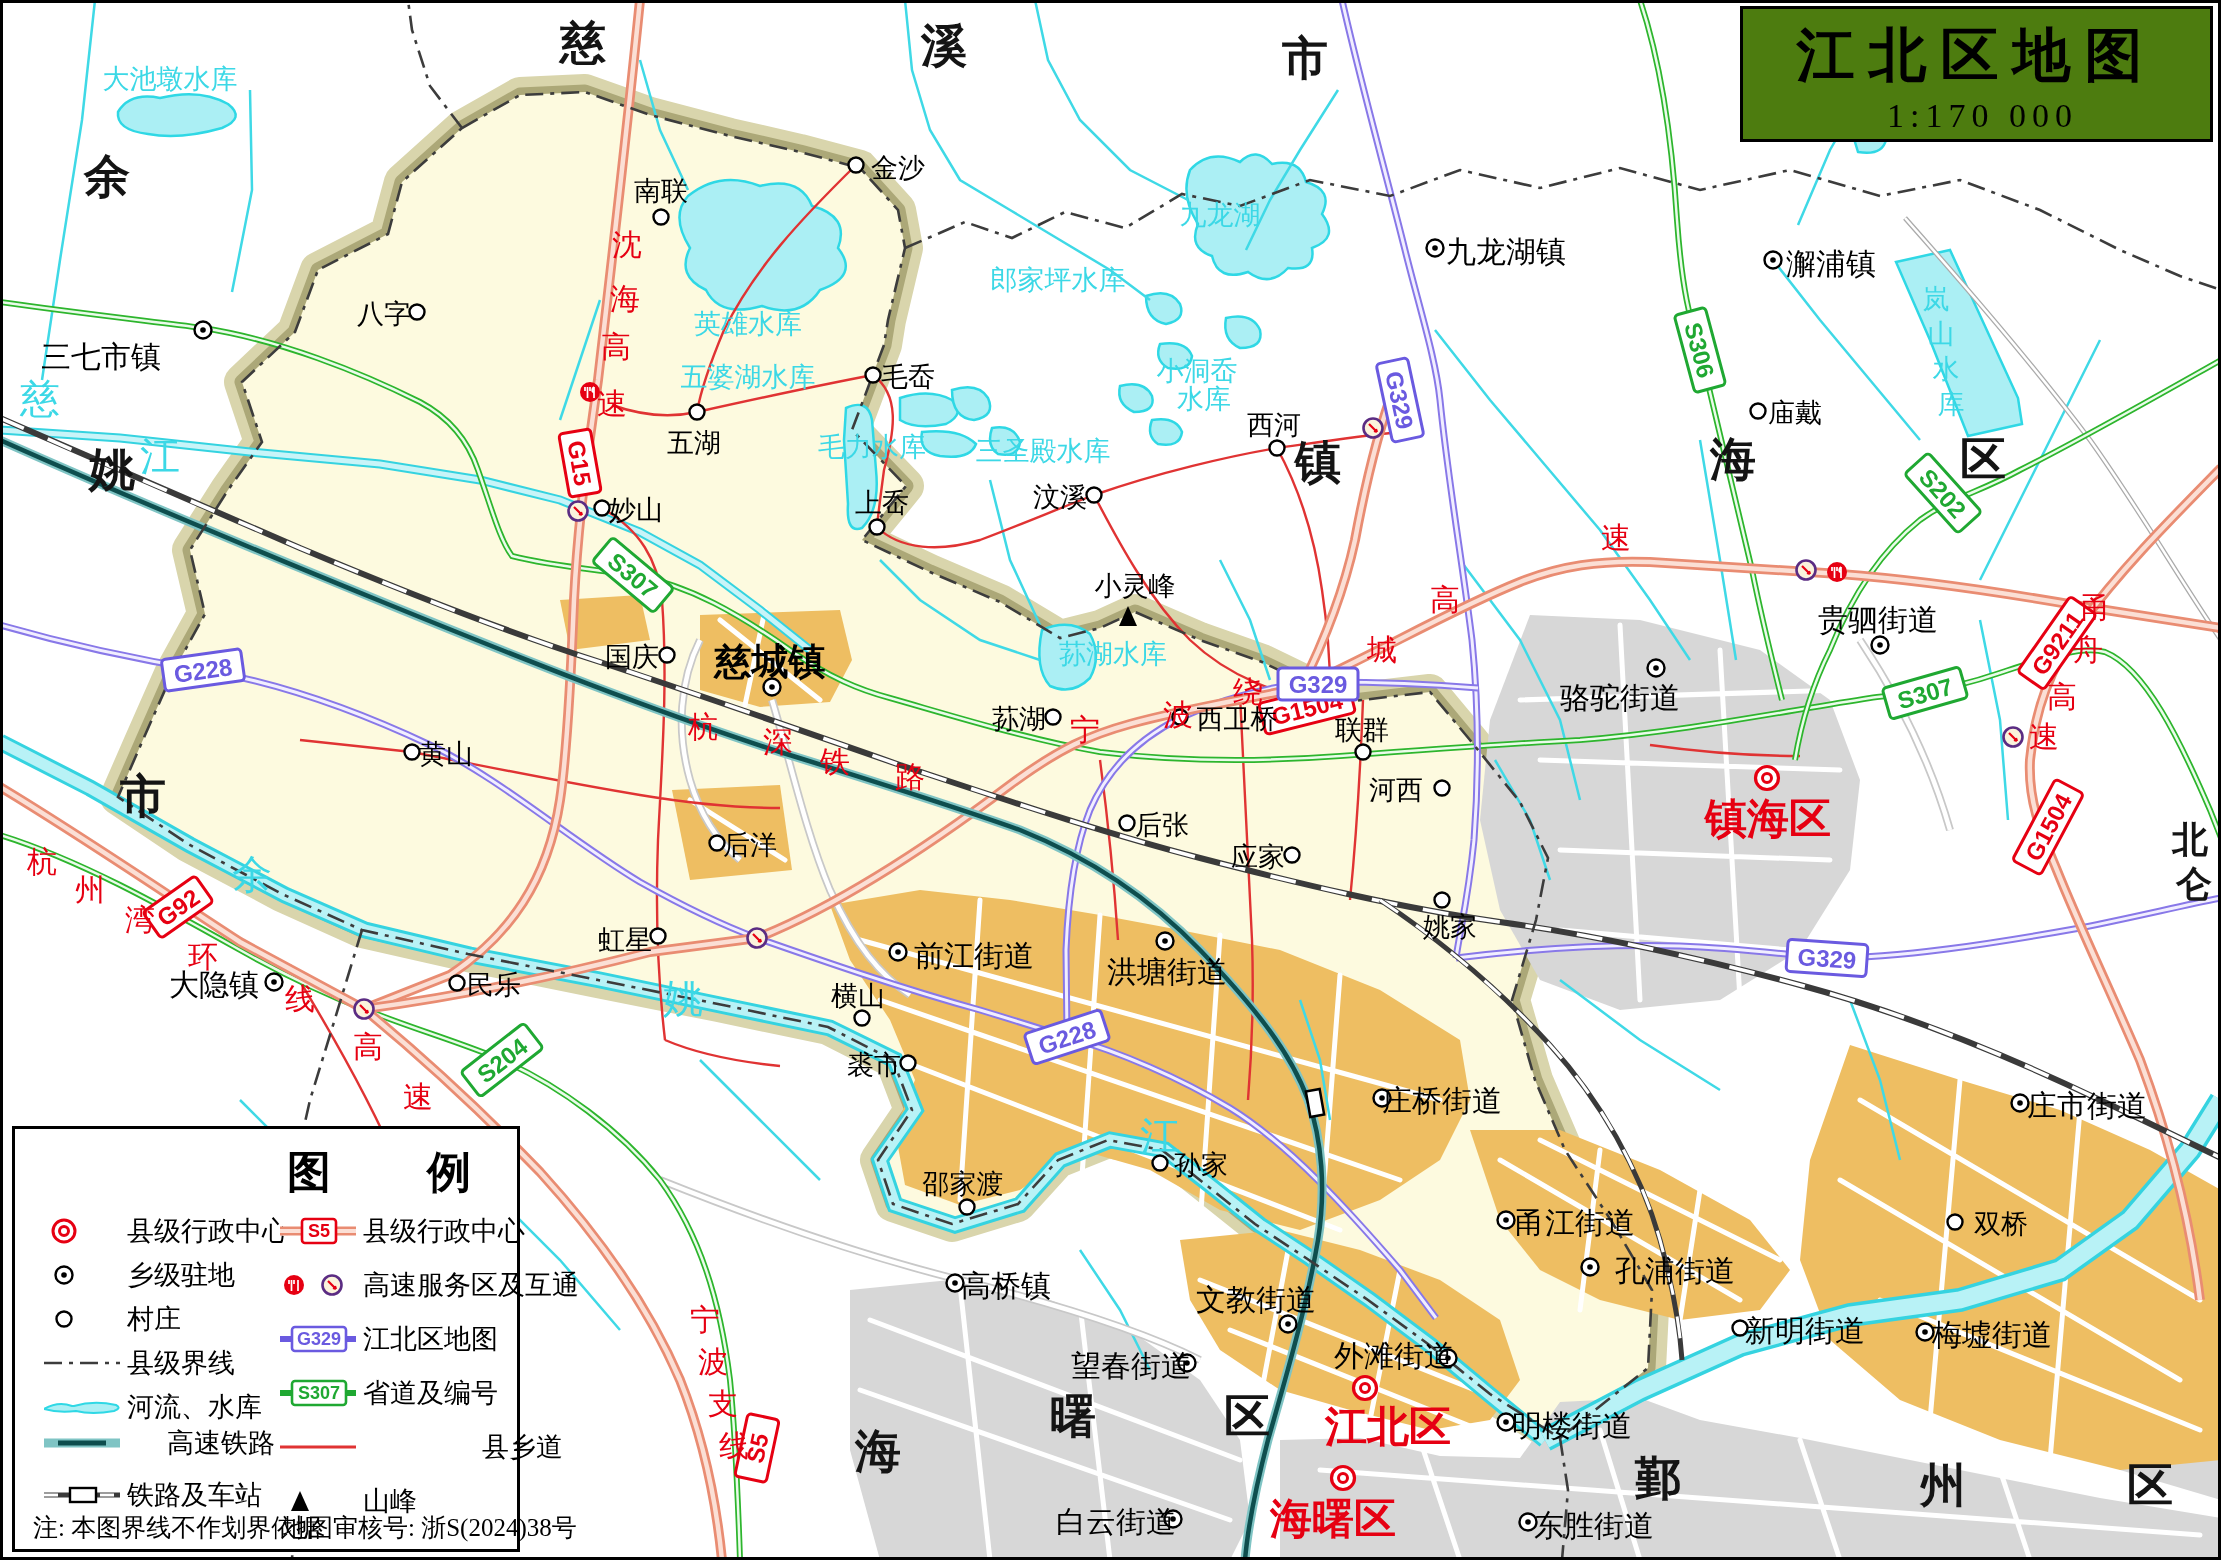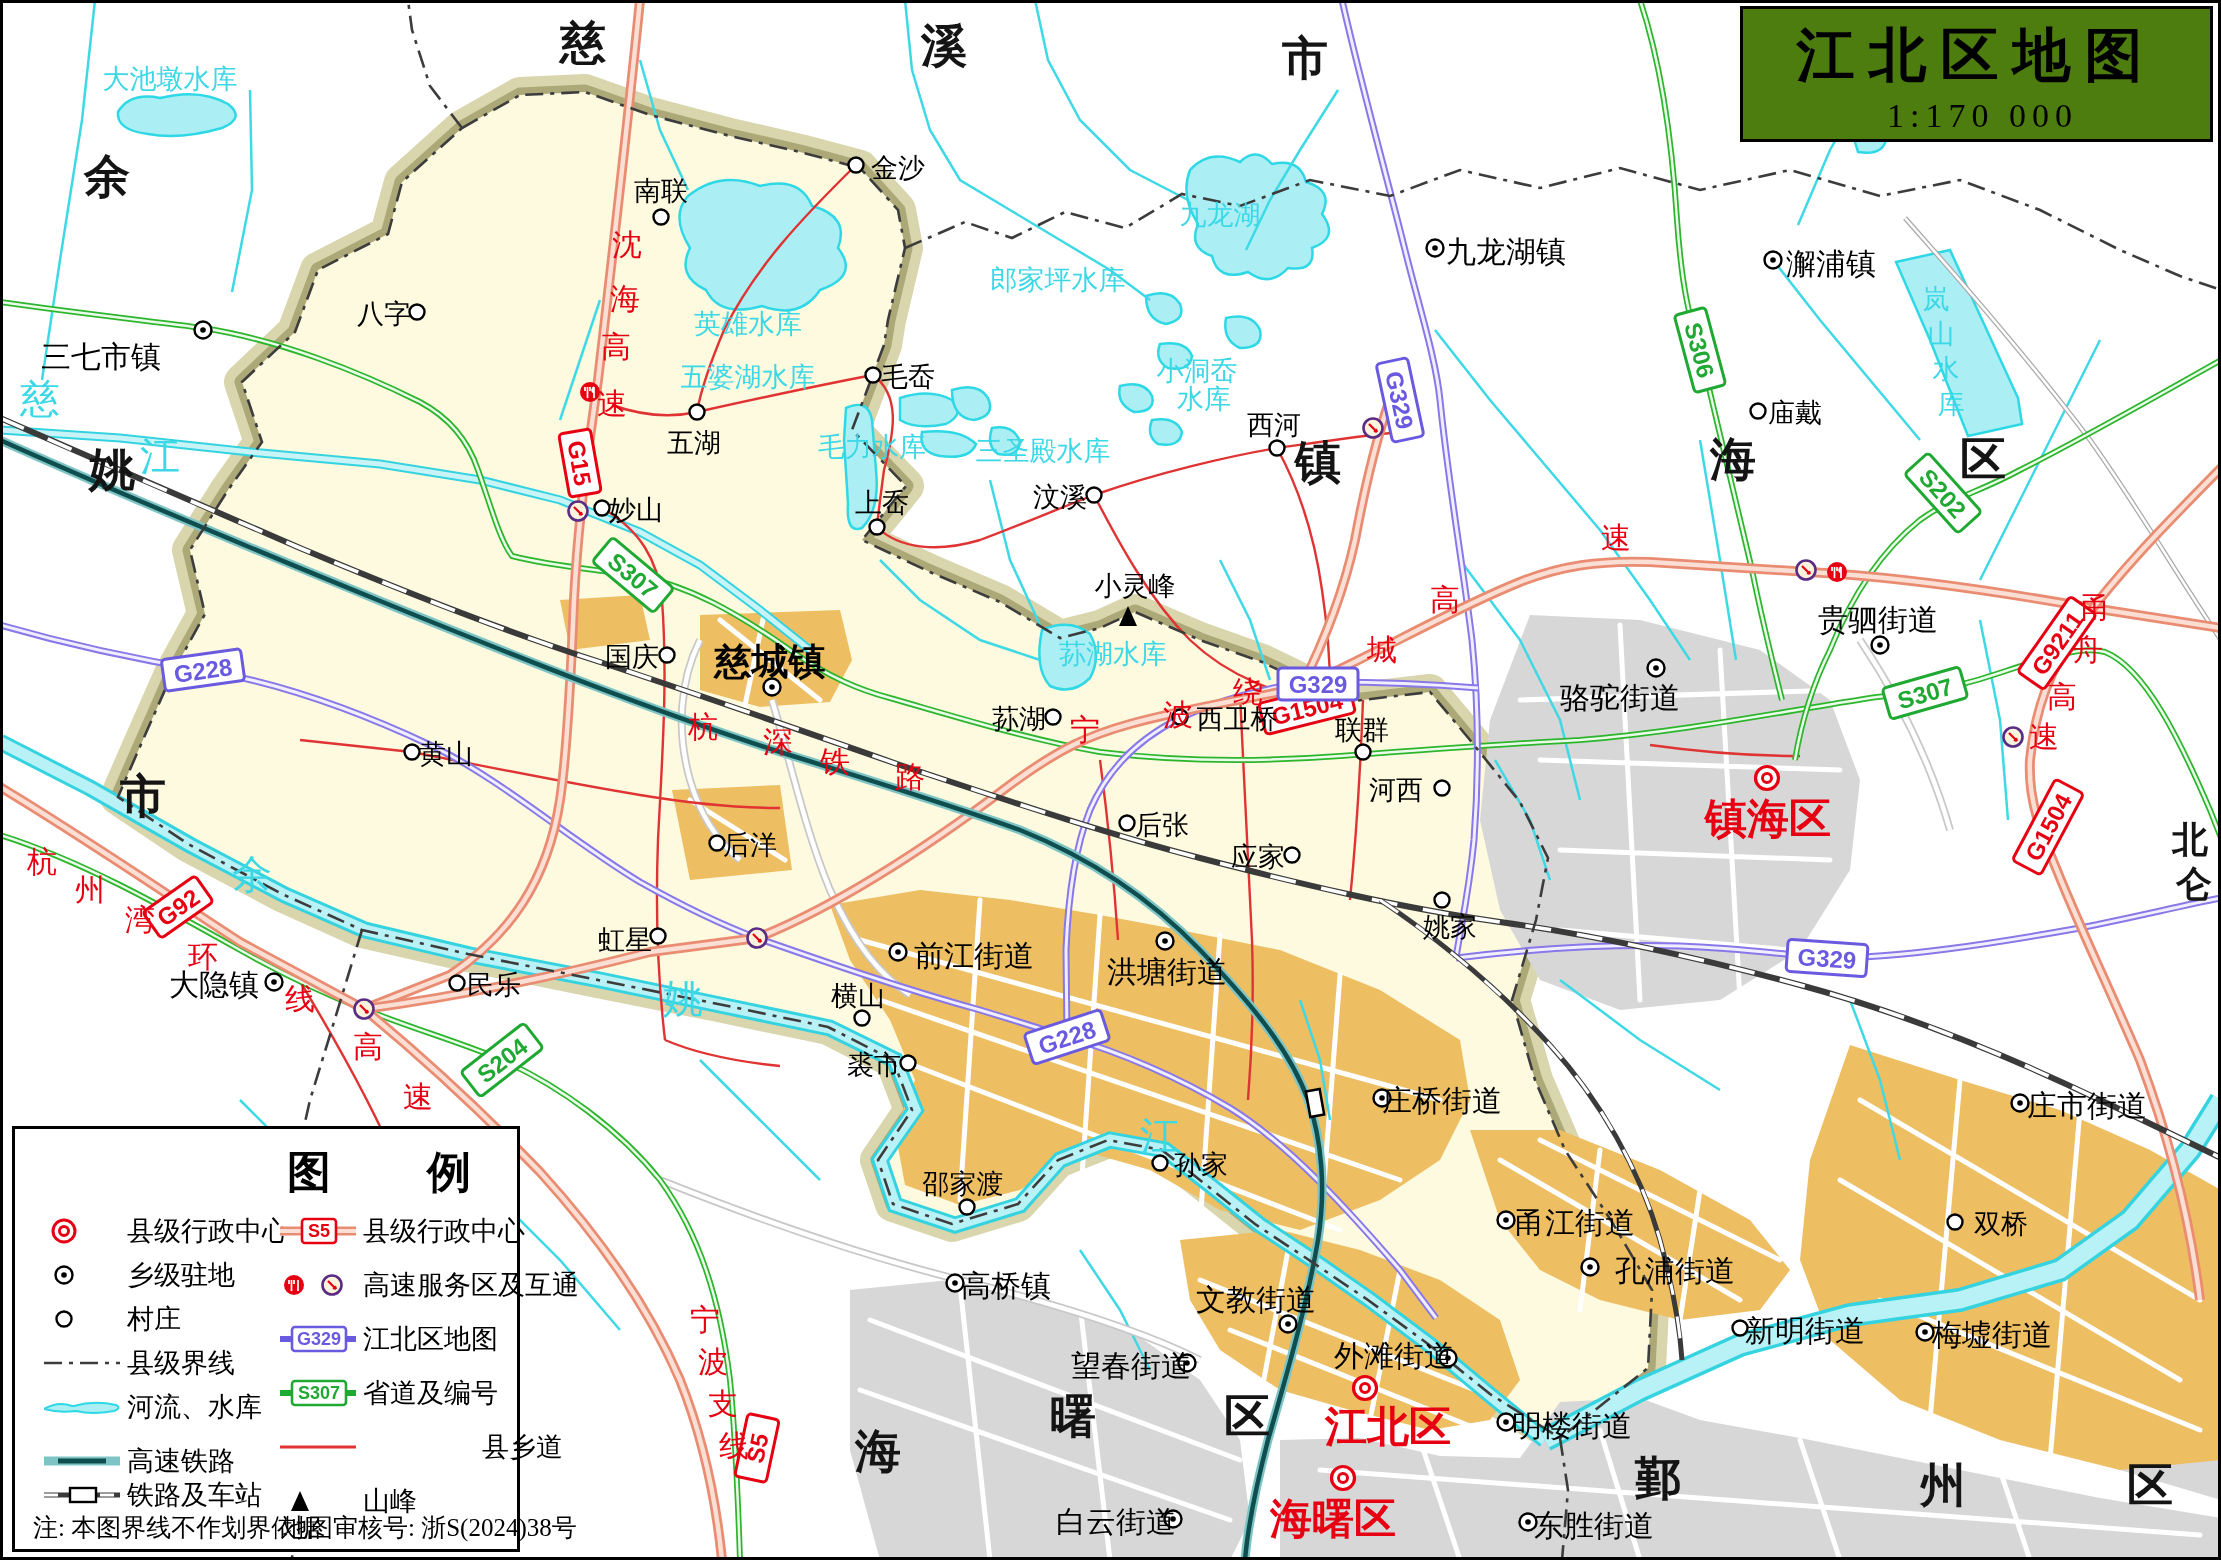--- a/index.html
+++ b/index.html
@@ -654,21 +654,21 @@
           <span class="lg-label" style="width: 160px;">县级界线</span>
         </div>
         <div class="lg-row" style="left: 26px; top: 258px; align-items: center;">
           <span class="lg-icon">
             <svg width="80" height="28" viewBox="0 0 80 28">
               <path d="M0,16 Q14,8 28,13 L30,13 Q50,7 72,12 Q78,15 70,18 Q48,22 32,18 Q14,20 0,16 Z" fill="#ABEFF4" stroke="#2FD8E5" stroke-width="2"></path>
             </svg>
           </span>
           <span class="lg-label" style="width: 160px;">河流、水库</span>
         </div>
-        <div class="lg-row" style="left: 26px; top: 312px;">
+        <div class="lg-row" style="left: 26px; top: 294px; gap: 40px;">
           <span class="lg-icon">
             <svg width="80" height="28" viewBox="0 0 80 28">
               <path d="M0,14 H76" stroke="#7FC4C4" stroke-width="9"></path>
               <path d="M14,14 H62" stroke="#0E4E4E" stroke-width="5"></path>
             </svg>
           </span>
           <span class="lg-label" style="width: 160px;">高速铁路</span>
         </div>
         <div class="lg-row" style="left: 26px; top: 346px;">
           <span class="lg-icon">

